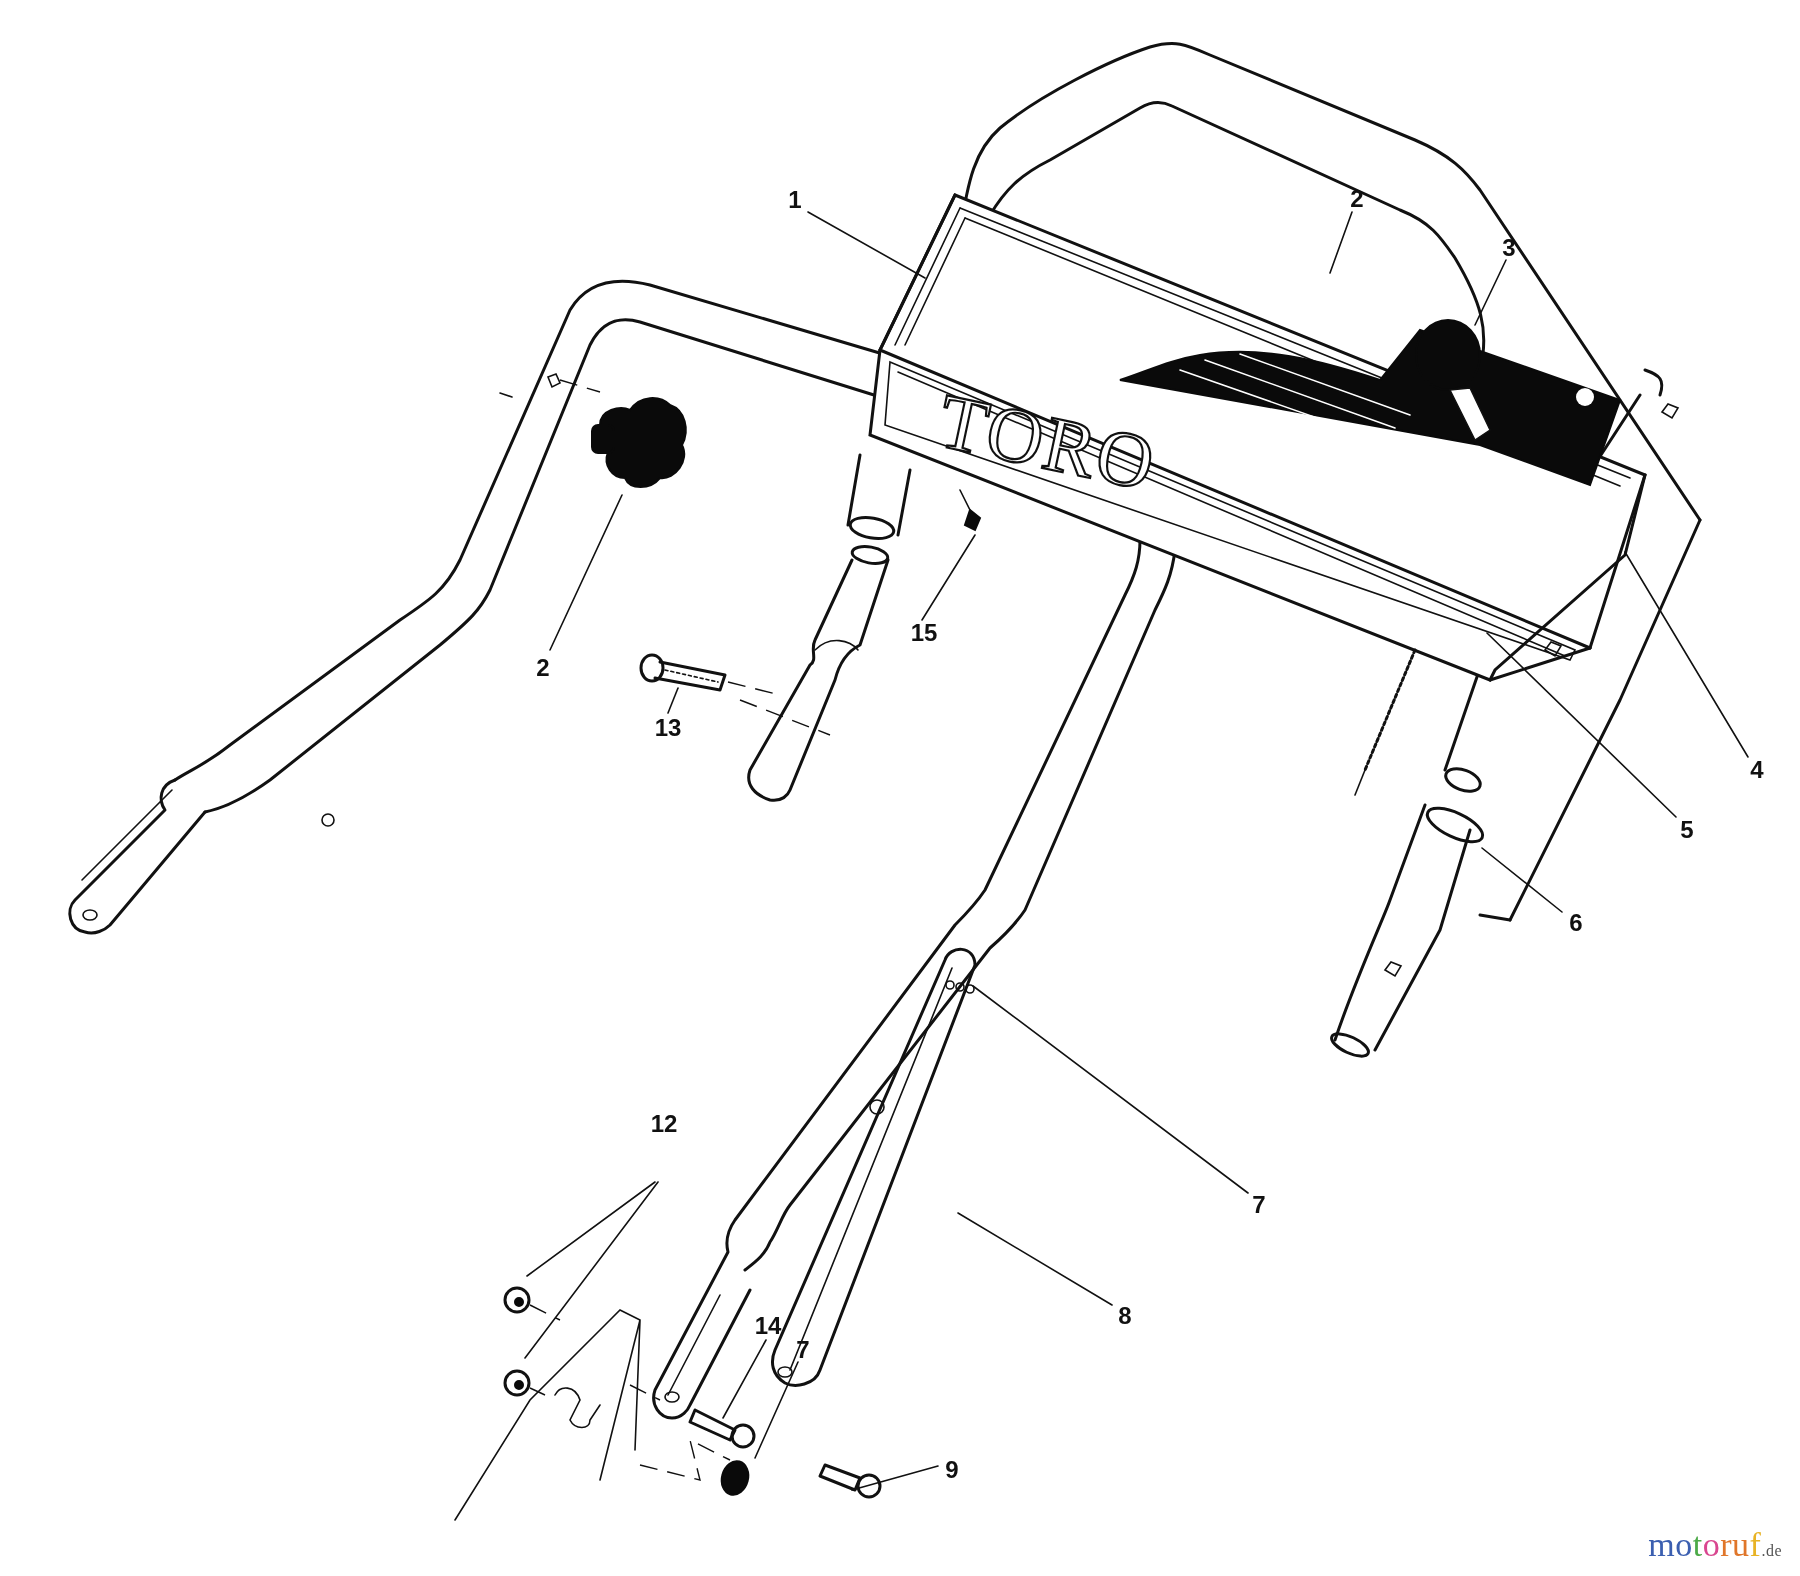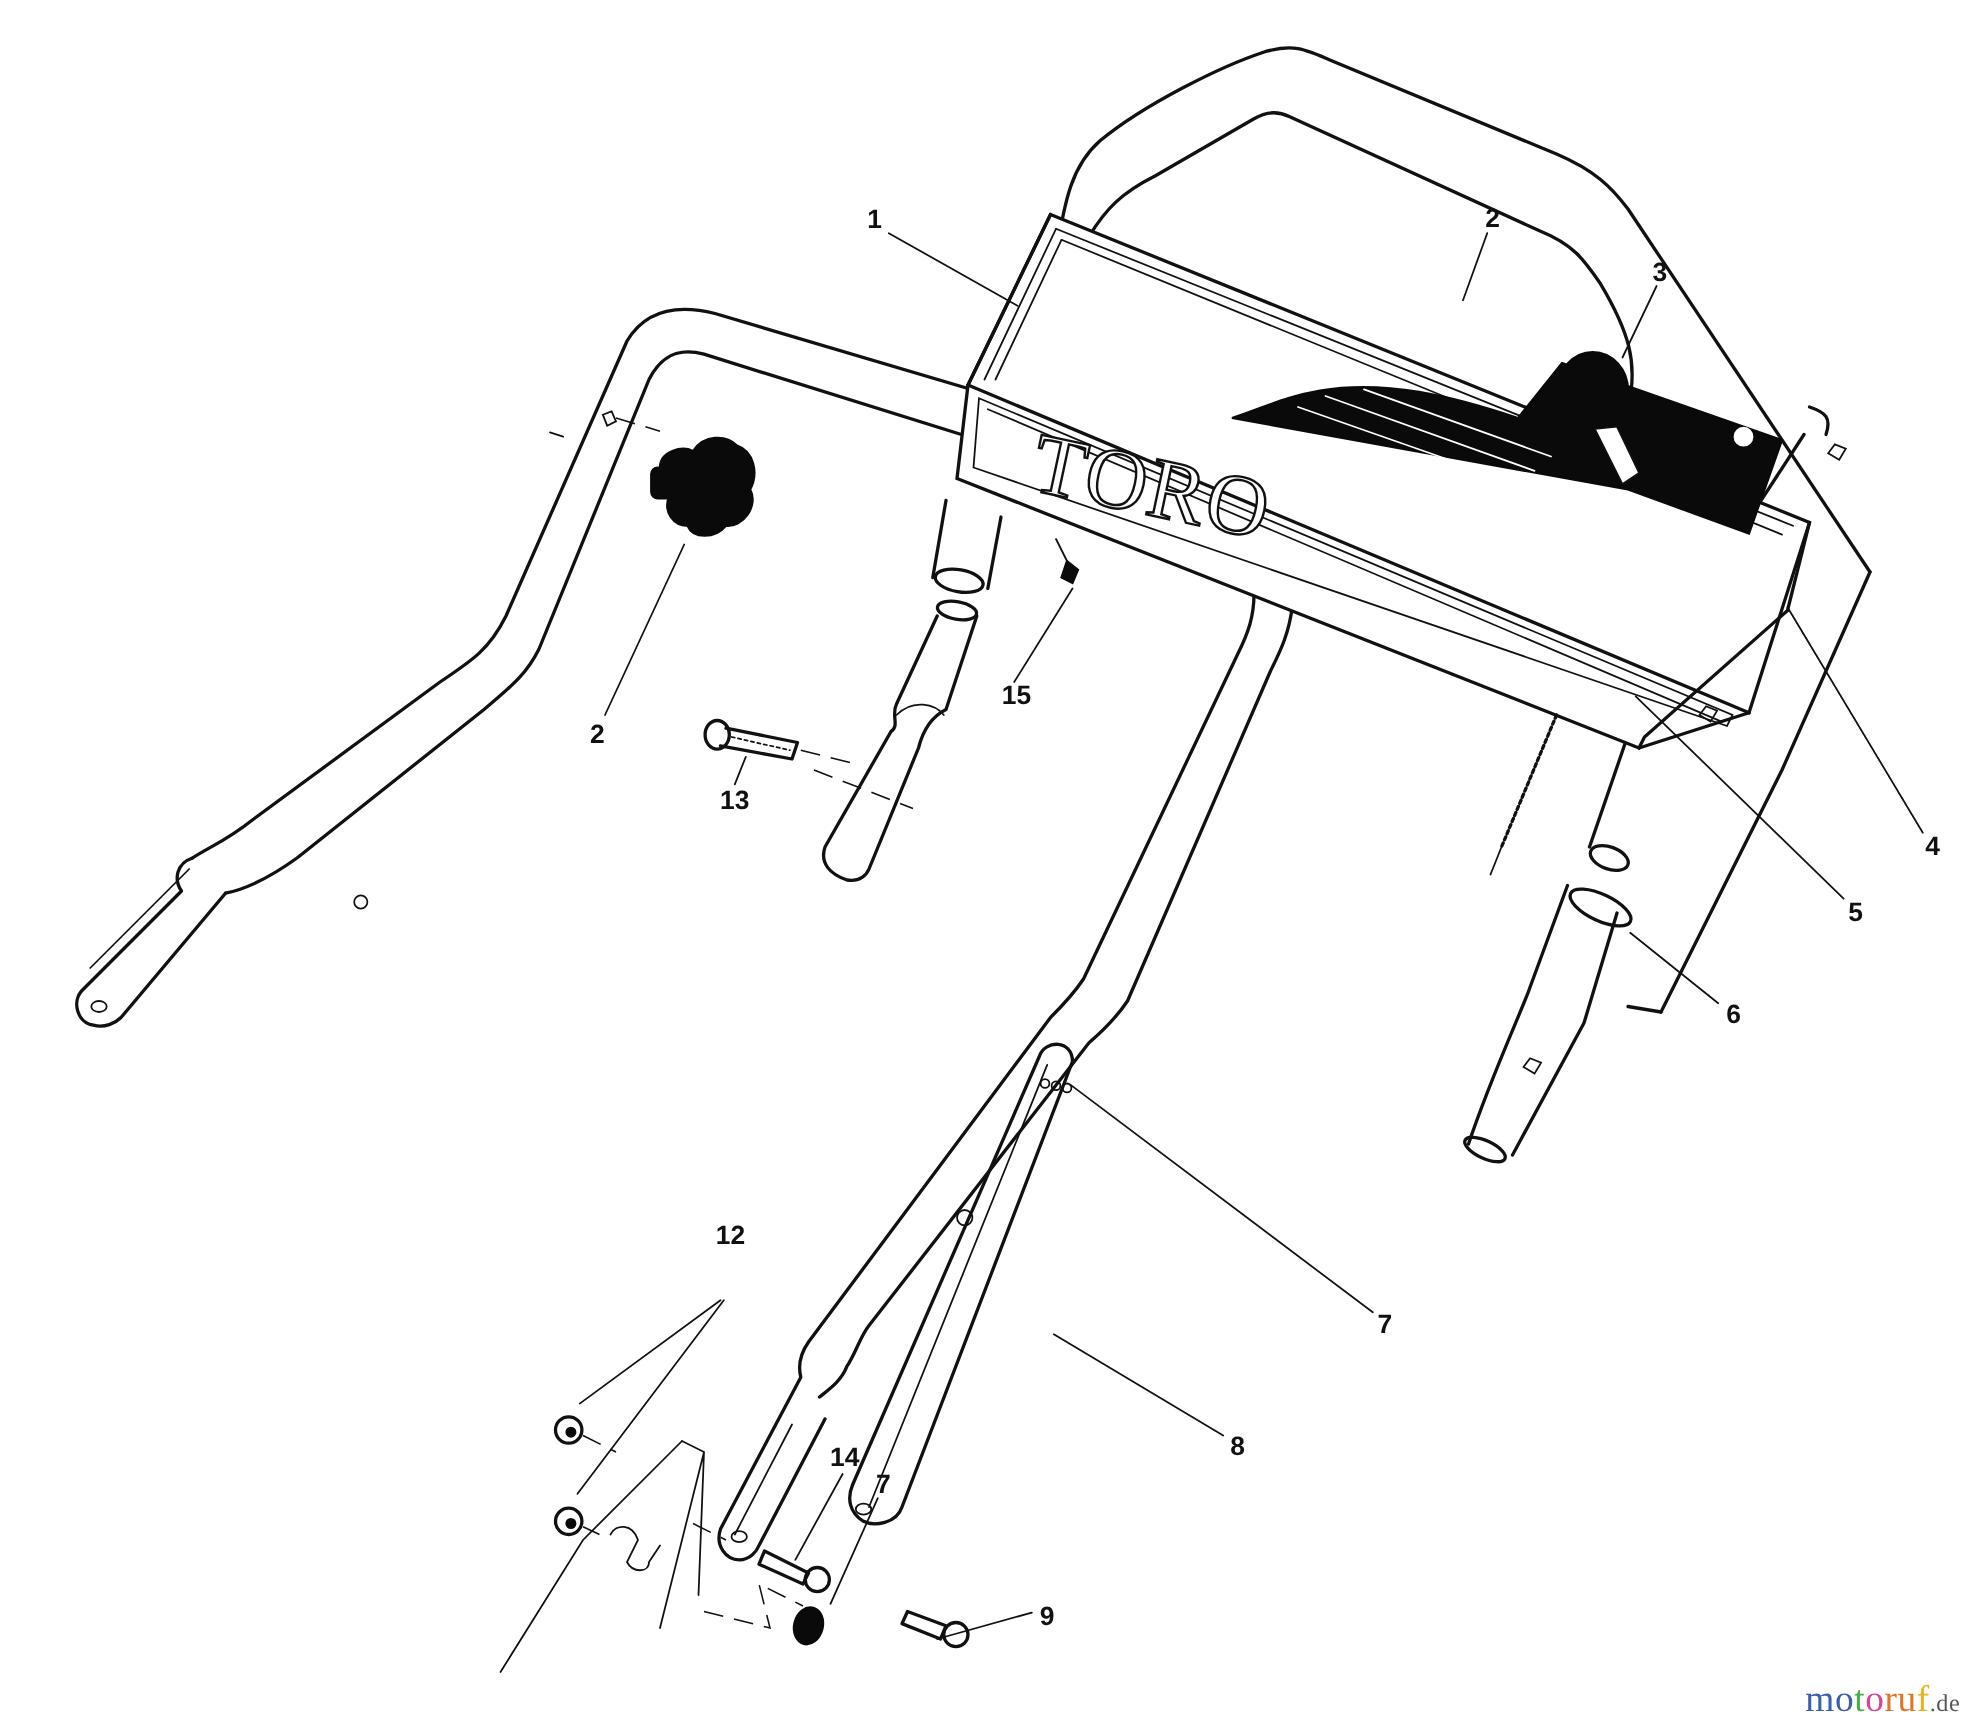--- a/index.html
+++ b/index.html
@@ -6,21 +6,21 @@
   body { width:1800px; height:1576px; position:relative; overflow:hidden; font-family:"Liberation Sans", sans-serif; }
   #diagram { position:absolute; left:0; top:0; width:1800px; height:1576px; }
   .ln { fill:none; stroke:#111; stroke-width:3; stroke-linecap:round; stroke-linejoin:round; }
   .thin { fill:none; stroke:#111; stroke-width:1.6; stroke-linecap:round; }
   .dash { fill:none; stroke:#111; stroke-width:1.4; stroke-dasharray:18 10; }
   .blk { fill:#0a0a0a; stroke:#0a0a0a; stroke-width:2; }
   .wht { fill:#fff; stroke:#111; stroke-width:3; }
   .callout { position:absolute; font-family:"Liberation Sans", sans-serif; font-weight:bold; font-size:24px; color:#111; transform:translate(-50%,-50%); line-height:1; }
   .brand-text { font-family:"Liberation Serif", serif; font-size:78px; font-weight:normal; fill:#fff; stroke:#111; stroke-width:2.2; letter-spacing:2px; }
   .watermark { position:absolute; right:18px; bottom:12px; font-family:"Liberation Serif", serif; font-size:34px; letter-spacing:0.5px; }
-  .watermark .tld { font-size:22px; color:#555; }
+  .watermark .tld { font-size:16px; color:#555; }
 </style>
 </head>
 <body>
 
 <svg id="diagram" viewBox="0 0 1800 1576" xmlns="http://www.w3.org/2000/svg">
 
   <g>
     <path class="ln" d="M960 232 C 968 180 975 150 1000 128 C 1040 95 1110 60 1150 47 C 1175 40 1185 44 1210 55 L 1415 140 C 1450 155 1465 170 1480 190 L 1700 520"></path>
     <path class="ln" d="M990 215 C 1005 190 1020 175 1050 160 L 1140 108 C 1150 102 1160 100 1172 106 L 1400 210 C 1430 222 1440 236 1455 258 C 1480 300 1490 330 1480 370"></path>
 

